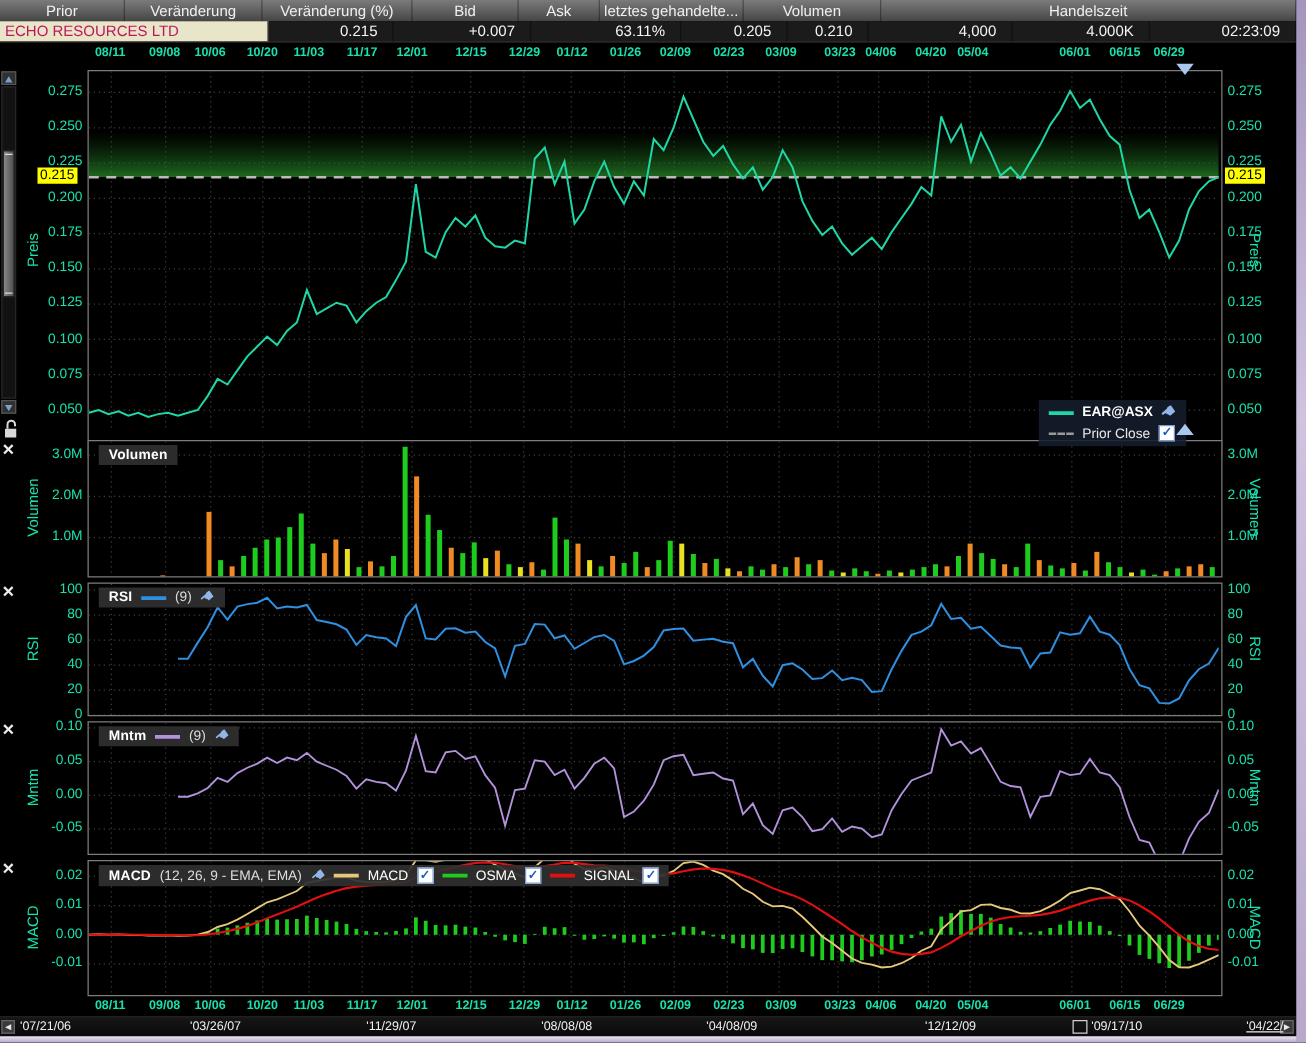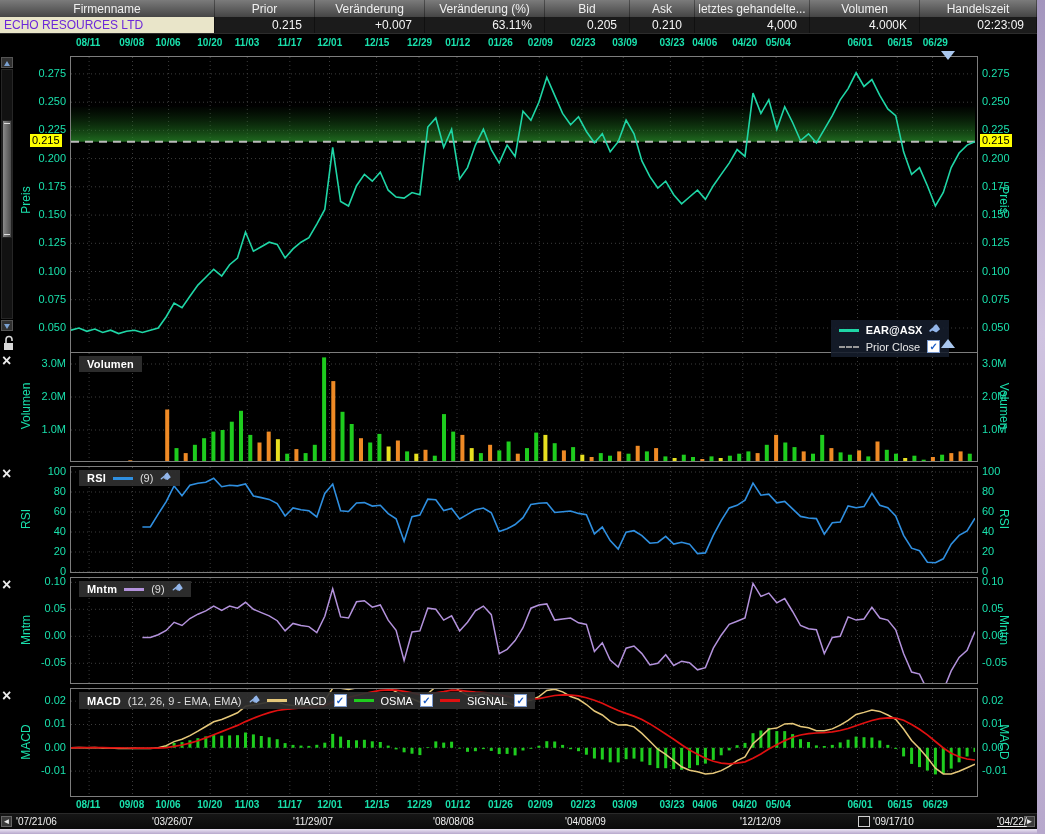--- a/index.html
+++ b/index.html
@@ -5,21 +5,21 @@
   html,body{margin:0;padding:0;background:#cfc3e0;}
   #screen{position:relative;width:1045px;height:834px;background:#000;overflow:hidden;
           font-family:"Liberation Sans",sans-serif;}
   
   .hdr-row{position:absolute;left:0;width:1037px;height:17px;display:flex;box-sizing:border-box;}
   .hdr-row.labels{top:0;background:linear-gradient(#7b7b7b,#454545);}
   .hdr-row.values{top:17px;background:#1b1b1b;border-bottom:1px solid #2c2c2c;}
   .cell{display:flex;align-items:center;box-sizing:border-box;font-size:12px;white-space:nowrap;overflow:hidden;}
   .labels .cell{color:#f0f0f0;justify-content:center;border-right:1px solid rgba(0,0,0,.35);}
   .values .cell{color:#f5f5f5;justify-content:flex-end;padding-right:12px;border-right:1px solid #101010;}
-  .values .cell.company{background:#e9e5c9;color:#6d28d9;justify-content:flex-start;padding-left:4px;}
+  .values .cell.company{background:#e9e5c9;color:#be185d;justify-content:flex-start;padding-left:4px;}
   
   .datelabel{position:absolute;transform:translateX(-50%);color:#19e0ac;font-size:10px;font-weight:bold;white-space:nowrap;}
   .ytick{position:absolute;width:46px;text-align:right;color:#19e0ac;font-size:11px;}
   .ytick.right{text-align:left;width:50px;}
   .axis-title{position:absolute;color:#19e0ac;font-size:12px;transform-origin:center;white-space:nowrap;}
   .pricetag{position:absolute;background:#ffff00;color:#000;font-size:11px;padding:0 2px;line-height:13px;}
   
   .panel{position:absolute;left:70px;width:908px;border:1px solid #7d7d7d;background:#000;box-sizing:border-box;}
   .panel svg{display:block;}
   .ph{position:absolute;top:3px;left:8px;display:flex;align-items:center;gap:7px;
@@ -51,21 +51,20 @@
   #edge-right{position:absolute;right:0;top:0;width:8px;height:834px;background:linear-gradient(180deg,#a395bd,#cfc3e0 40%,#b7a8cc);}
   #edge-bottom{position:absolute;left:0;top:829px;width:1045px;height:5px;background:linear-gradient(#ece6f4,#b7a8cc);}
   .marker{position:absolute;z-index:7;}
 </style>
 </head>
 <body>
 
 <div id="screen">
 
   <div class="hdr-row labels">
-    <div class="cell" style="width:215px">Firmenname</div>
     <div class="cell" style="width:100px">Prior</div>
     <div class="cell" style="width:110px">Veränderung</div>
     <div class="cell" style="width:120px">Veränderung (%)</div>
     <div class="cell" style="width:85px">Bid</div>
     <div class="cell" style="width:65px">Ask</div>
     <div class="cell" style="width:115px">letztes gehandelte...</div>
     <div class="cell" style="width:110px">Volumen</div>
     <div class="cell" style="flex:1">Handelszeit</div>
   </div>
 

